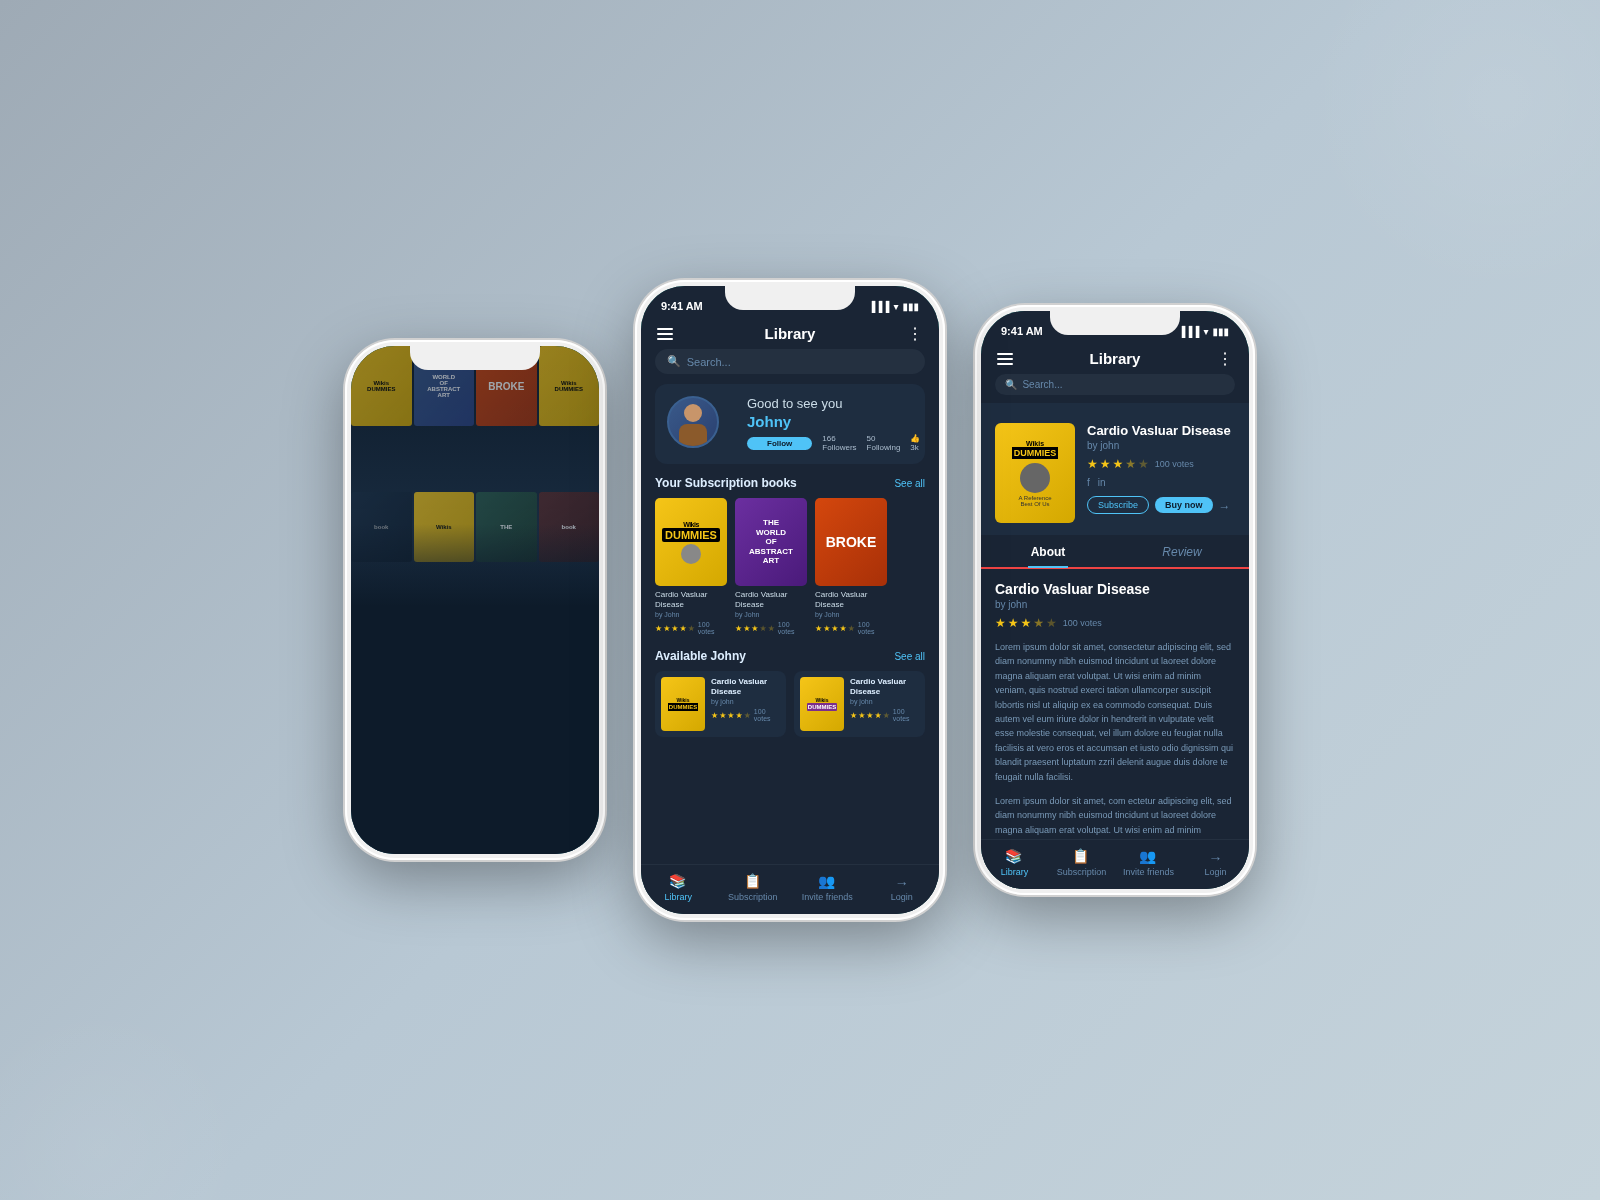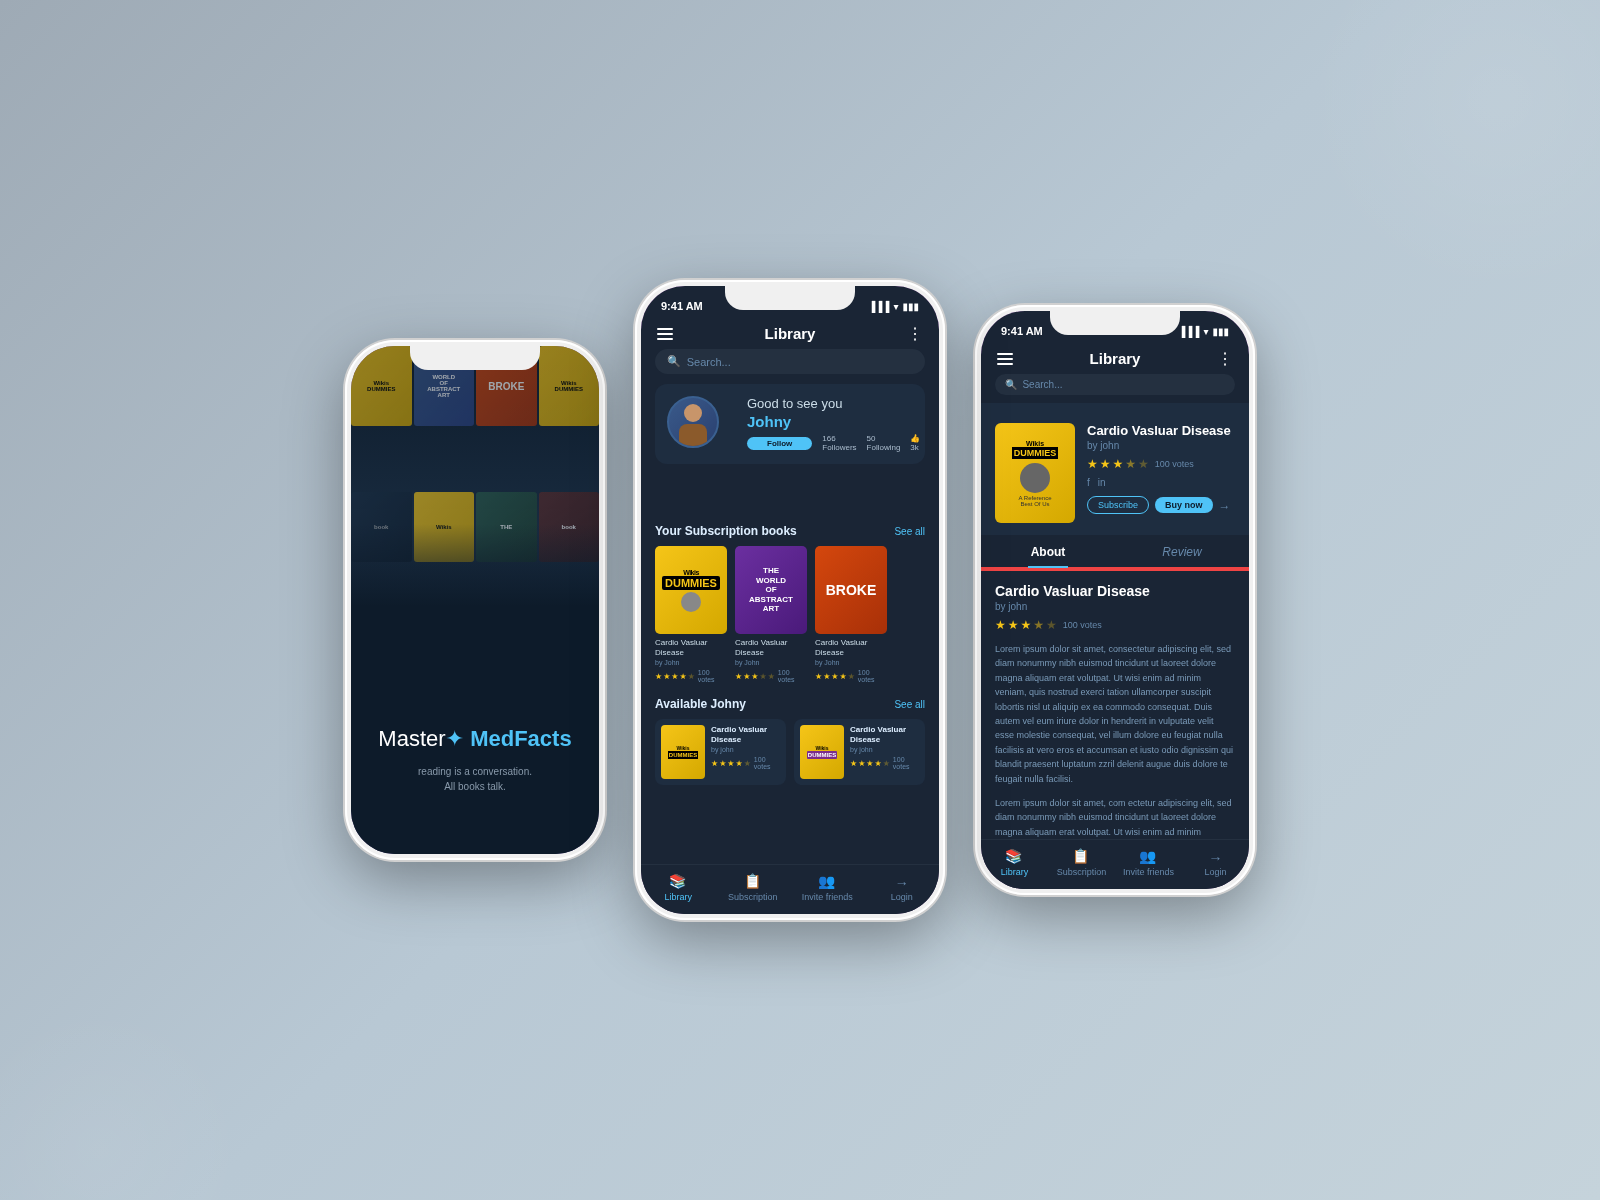--- a/index.html
+++ b/index.html
@@ -31,21 +31,21 @@
       border-radius: 50px;
       position: relative;
       box-shadow:
         0 0 0 2px #d0d0d0,
         0 20px 60px rgba(0,0,0,0.35),
         inset 0 0 0 2px #fff;
       overflow: hidden;
     }
 
     .phone-frame .phone-inner {
-      background: #f0abfc;
+      background: #0f766e;
       border-radius: 44px;
       overflow: hidden;
       position: relative;
     }
 
     
     .phone-notch {
       position: absolute;
       top: 0;
       left: 50%;
@@ -330,21 +330,20 @@
 
     .profile-stat span {
       color: #aabbcc;
     }
 
     
     .app-scroll {
       flex: 1;
       overflow-y: auto;
       padding: 0 14px;
-      margin-top: 48px;
     }
 
     .app-scroll::-webkit-scrollbar { display: none; }
 
     
     .section-header {
       display: flex;
       justify-content: space-between;
       align-items: center;
       margin-bottom: 8px;
@@ -666,21 +665,21 @@
 
     .btn-more {
       color: #6688aa;
       font-size: 12px;
       cursor: pointer;
     }
 
     
     .detail-tabs {
       display: flex;
-      border-bottom: 4px solid #ef4444;
+      border-bottom: 2px solid #ef4444;
       flex-shrink: 0;
       justify-content: space-between;
     }
 
     .detail-tab {
       flex: 1;
       text-align: center;
       padding: 10px 0 8px;
       font-size: 12px;
       cursor: pointer;
@@ -852,29 +851,20 @@
           <div class="splash-book-item" style="background:linear-gradient(135deg,#2a5a4a,#1a3a2a); height:70px;">
             <span class="splash-book-text" style="font-size:6px;">THE</span>
           </div>
           <div class="splash-book-item" style="background:linear-gradient(135deg,#5a2a2a,#3a1a1a); height:70px;">
             <span class="splash-book-text" style="font-size:6px;">book</span>
           </div>
         </div>
 
         <div class="splash-overlay"></div>
 
-        <div class="splash-content">
-          <div class="splash-logo">
-            <span>Master</span><span class="logo-dot">✦</span> <span class="logo-accent">MedFacts</span>
-          </div>
-          <div class="splash-tagline">
-            <div>reading is a conversation.</div>
-            <div>All books talk.</div>
-          </div>
-        </div>
       </div>
     </div>
   </div>
 
   <div class="phone-frame phone2">
 
     <div class="phone-inner">
       <div class="phone-notch"></div>
       <div class="app-screen">
 

